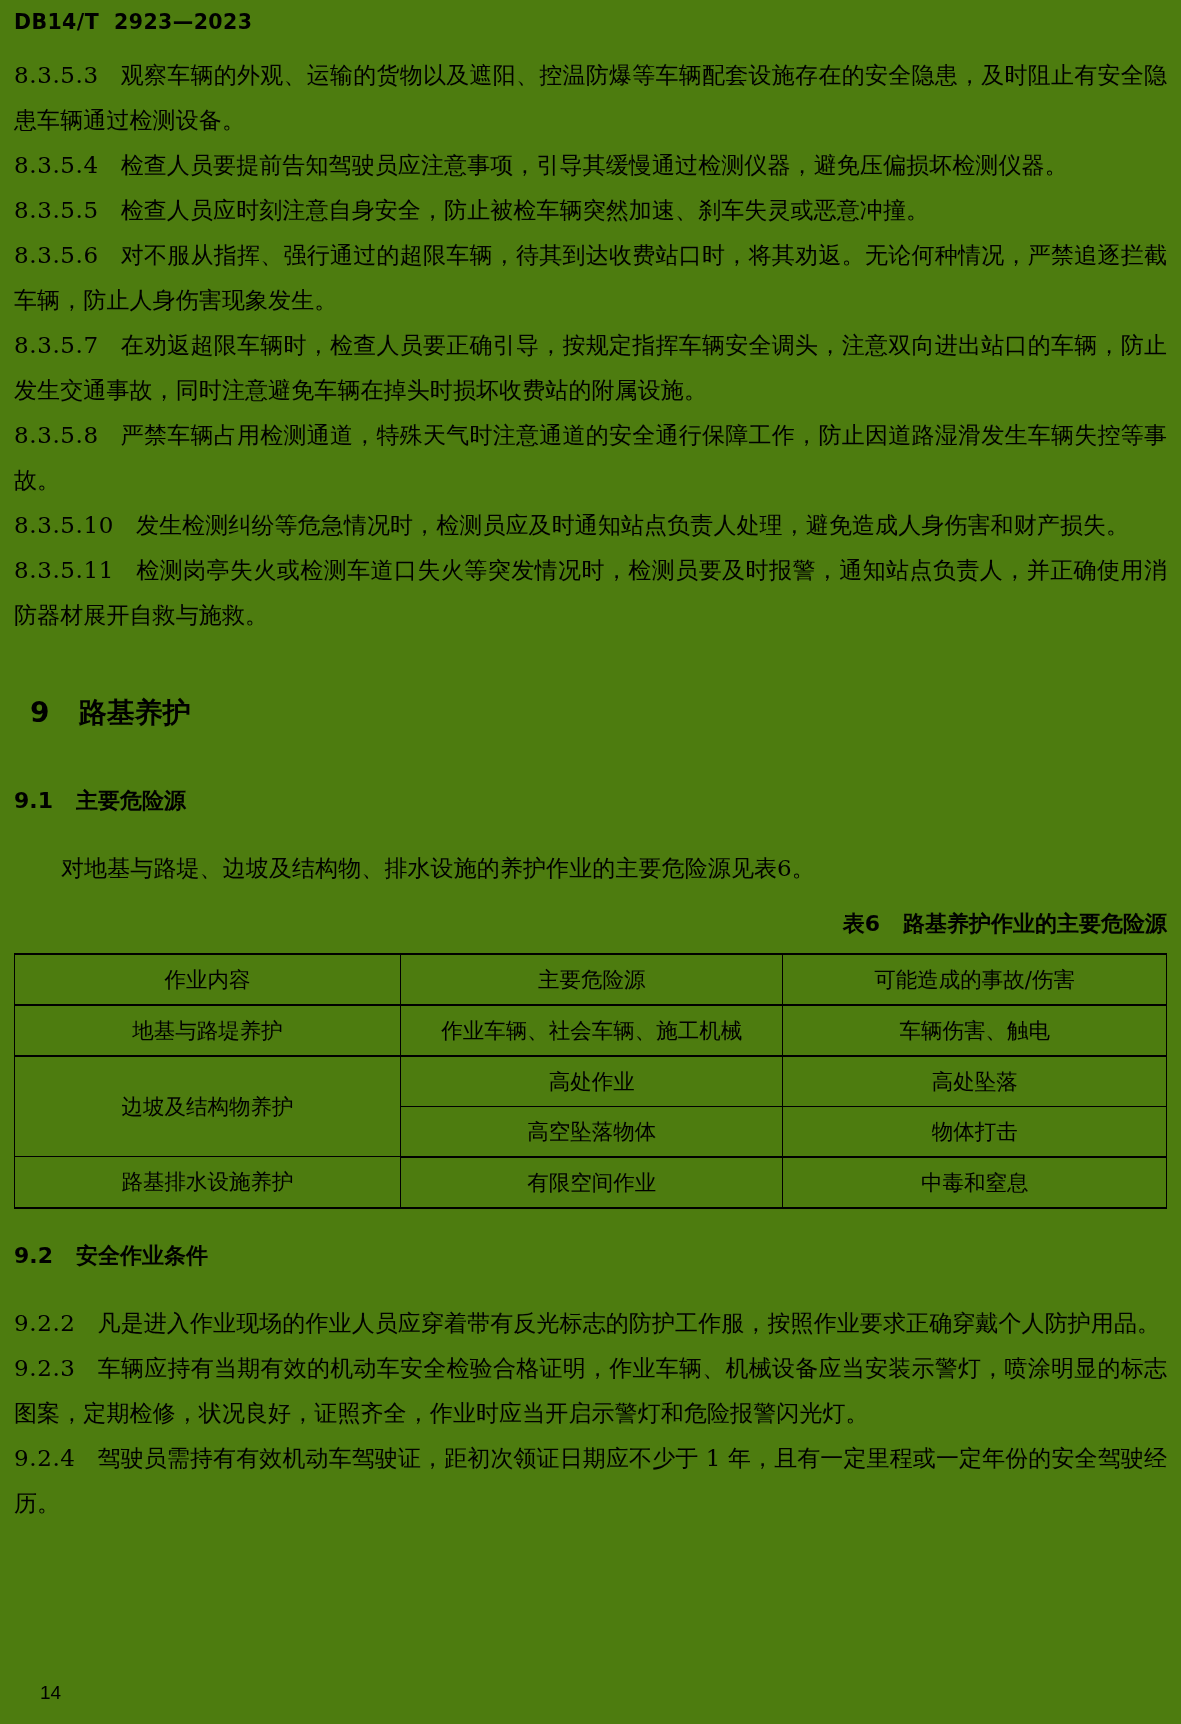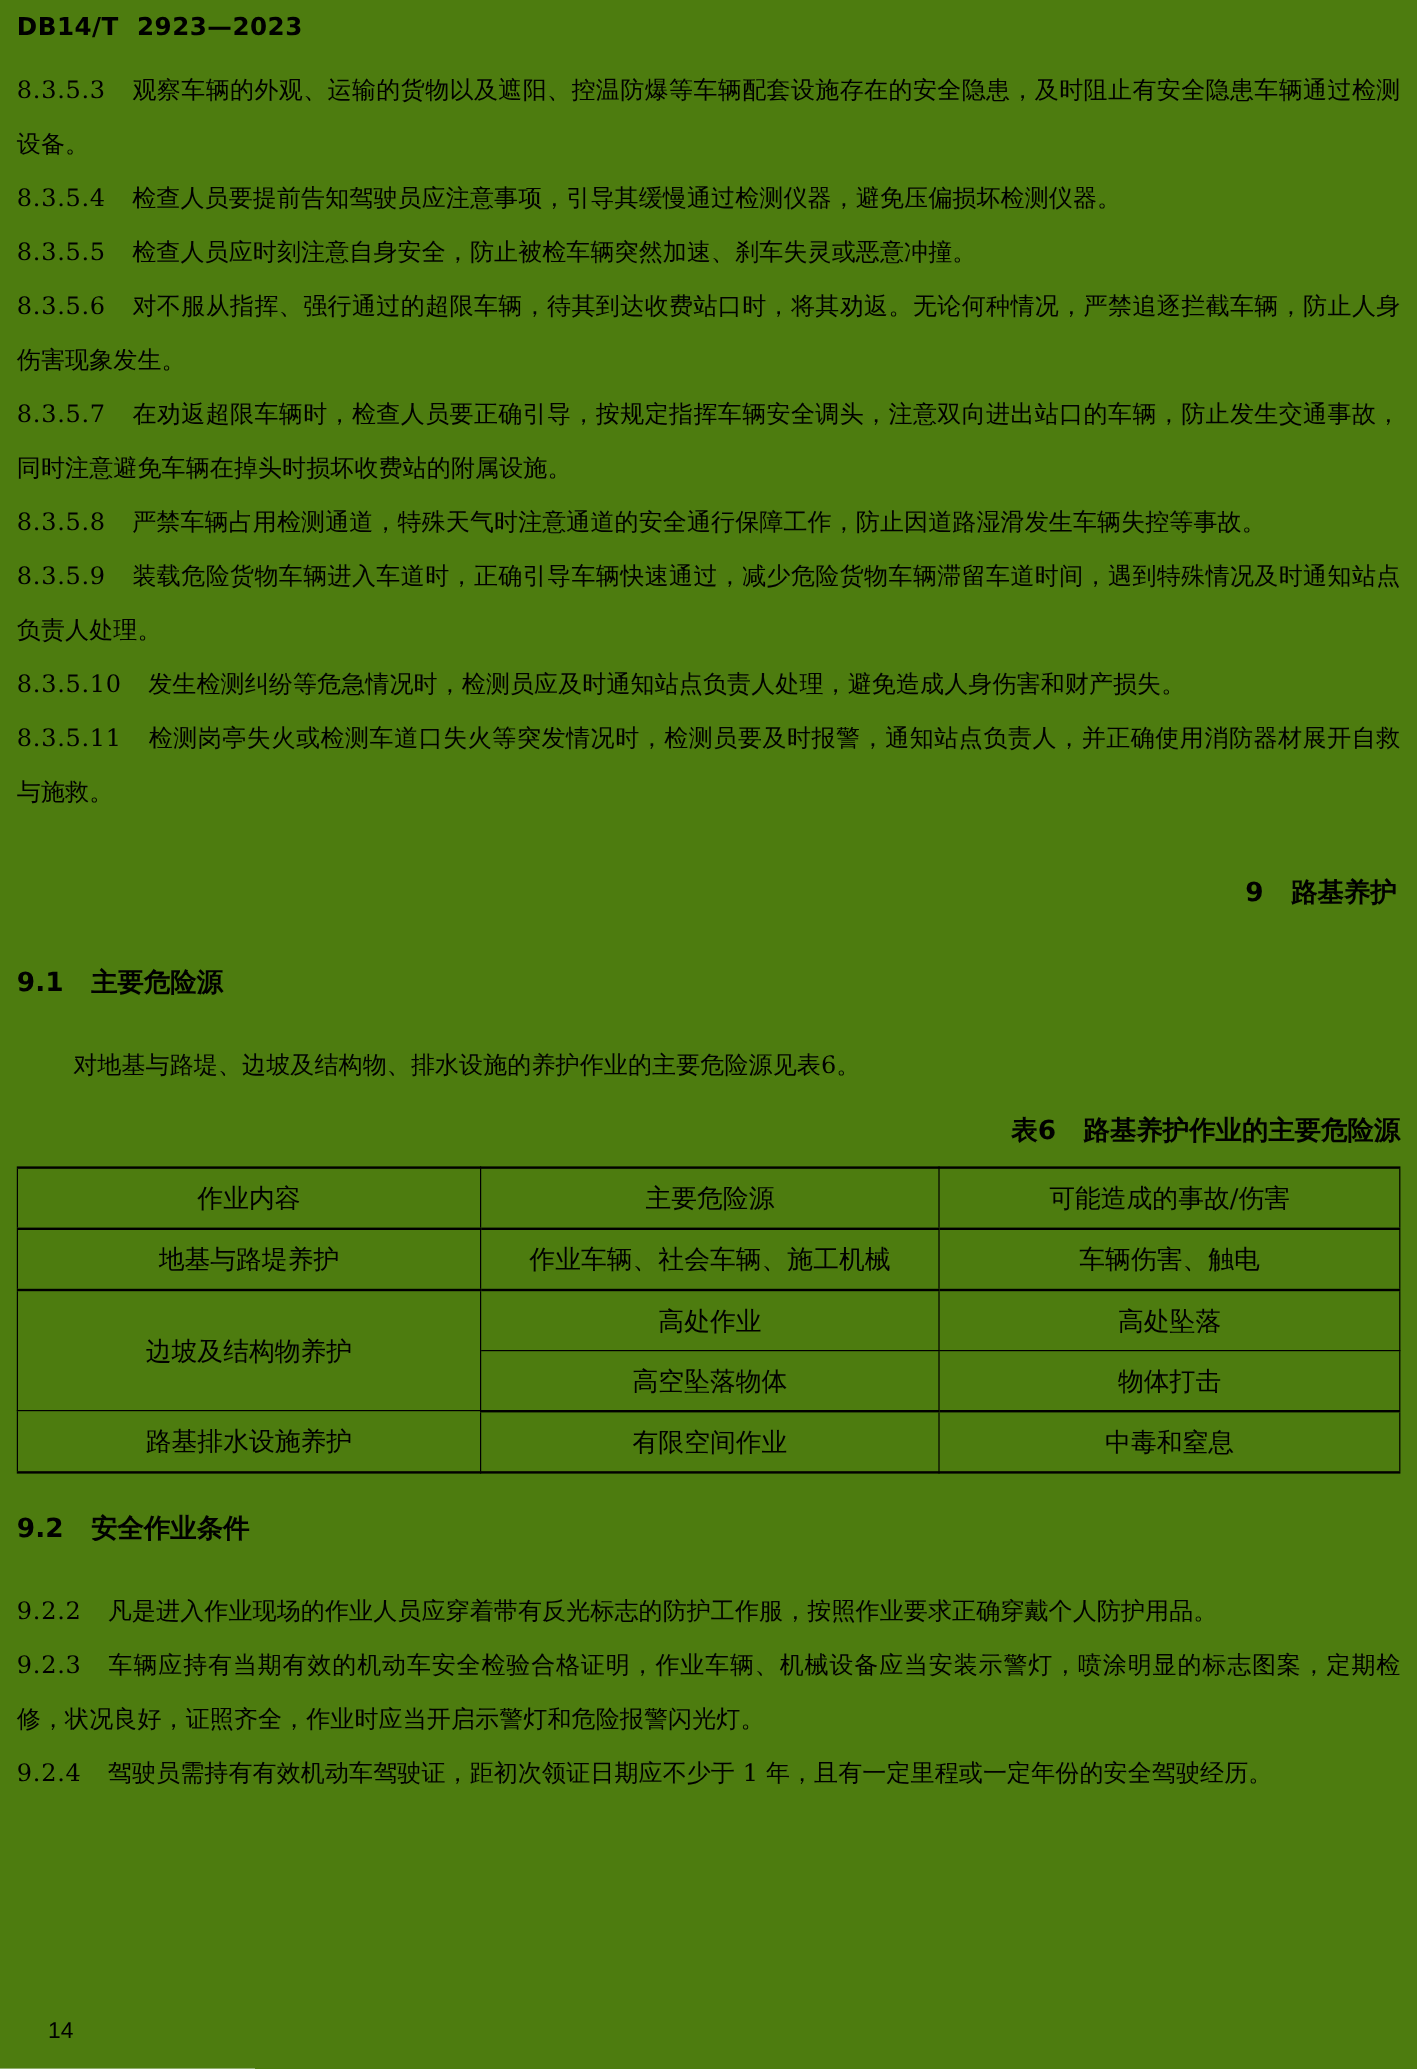--- a/index.html
+++ b/index.html
@@ -35,21 +35,21 @@
     font-size: 20.5px;
     letter-spacing: 0.4px;
     padding-top: 10px;
     padding-bottom: 0;
     line-height: 1.2;
     white-space: pre;
   }
 
   
   .para {
-    font-size: 20px;
+    font-size: 23px;
     line-height: 45px;
     text-align: justify;
     text-justify: inter-ideograph;
     margin: 0;
     letter-spacing: 0.1px;
   }
   .para .num {
     font-family: "DejaVu Serif", "Liberation Serif", serif;
     letter-spacing: 0.6px;
   }
@@ -58,25 +58,24 @@
     width: 22px;
   }
   .indent {
     text-indent: 47px;
   }
 
   
   .h1 {
     font-family: "DejaVu Sans", "Liberation Sans", sans-serif;
     font-weight: bold;
-    font-size: 22px;
+    font-size: 28px;
     line-height: 34px;
-    margin: 3px;
-    white-space: pre;
-    text-align: right;
+    margin: 16px;
+    white-space: pre;
   }
   .h2 {
     font-family: "DejaVu Sans", "Liberation Sans", sans-serif;
     font-weight: bold;
     font-size: 22px;
     line-height: 34px;
     margin: 0;
     white-space: pre;
   }
   .sp-before-h1 { height: 42px; }
@@ -144,21 +143,20 @@
 
     <div class="sp-sm"></div>
 
     <div>
       <p class="para"><span class="num">8.3.5.3</span><span class="gap"></span><span>观察车辆的外观、运输的货物以及遮阳、控温防爆等车辆配套设施存在的安全隐患，及时阻止有安全隐患车辆通过检测设备。</span></p>
       <p class="para"><span class="num">8.3.5.4</span><span class="gap"></span><span>检查人员要提前告知驾驶员应注意事项，引导其缓慢通过检测仪器，避免压偏损坏检测仪器。</span></p>
       <p class="para"><span class="num">8.3.5.5</span><span class="gap"></span><span>检查人员应时刻注意自身安全，防止被检车辆突然加速、刹车失灵或恶意冲撞。</span></p>
       <p class="para"><span class="num">8.3.5.6</span><span class="gap"></span><span>对不服从指挥、强行通过的超限车辆，待其到达收费站口时，将其劝返。无论何种情况，严禁追逐拦截车辆，防止人身伤害现象发生。</span></p>
       <p class="para"><span class="num">8.3.5.7</span><span class="gap"></span><span>在劝返超限车辆时，检查人员要正确引导，按规定指挥车辆安全调头，注意双向进出站口的车辆，防止发生交通事故，同时注意避免车辆在掉头时损坏收费站的附属设施。</span></p>
       <p class="para"><span class="num">8.3.5.8</span><span class="gap"></span><span>严禁车辆占用检测通道，特殊天气时注意通道的安全通行保障工作，防止因道路湿滑发生车辆失控等事故。</span></p>
-      <p class="para"><span class="num">8.3.5.9</span><span class="gap"></span><span>装载危险货物车辆进入车道时，正确引导车辆快速通过，减少危险货物车辆滞留车道时间，遇到特殊情况及时通知站点负责人处理。</span></p>
       <p class="para"><span class="num">8.3.5.10</span><span class="gap"></span><span>发生检测纠纷等危急情况时，检测员应及时通知站点负责人处理，避免造成人身伤害和财产损失。</span></p>
       <p class="para"><span class="num">8.3.5.11</span><span class="gap"></span><span>检测岗亭失火或检测车道口失火等突发情况时，检测员要及时报警，通知站点负责人，并正确使用消防器材展开自救与施救。</span></p>
     </div>
 
     <div class="sp-before-h1"></div>
 
     <h1 class="h1">9   路基养护</h1>
 
     <div class="sp-after-h1"></div>
 

